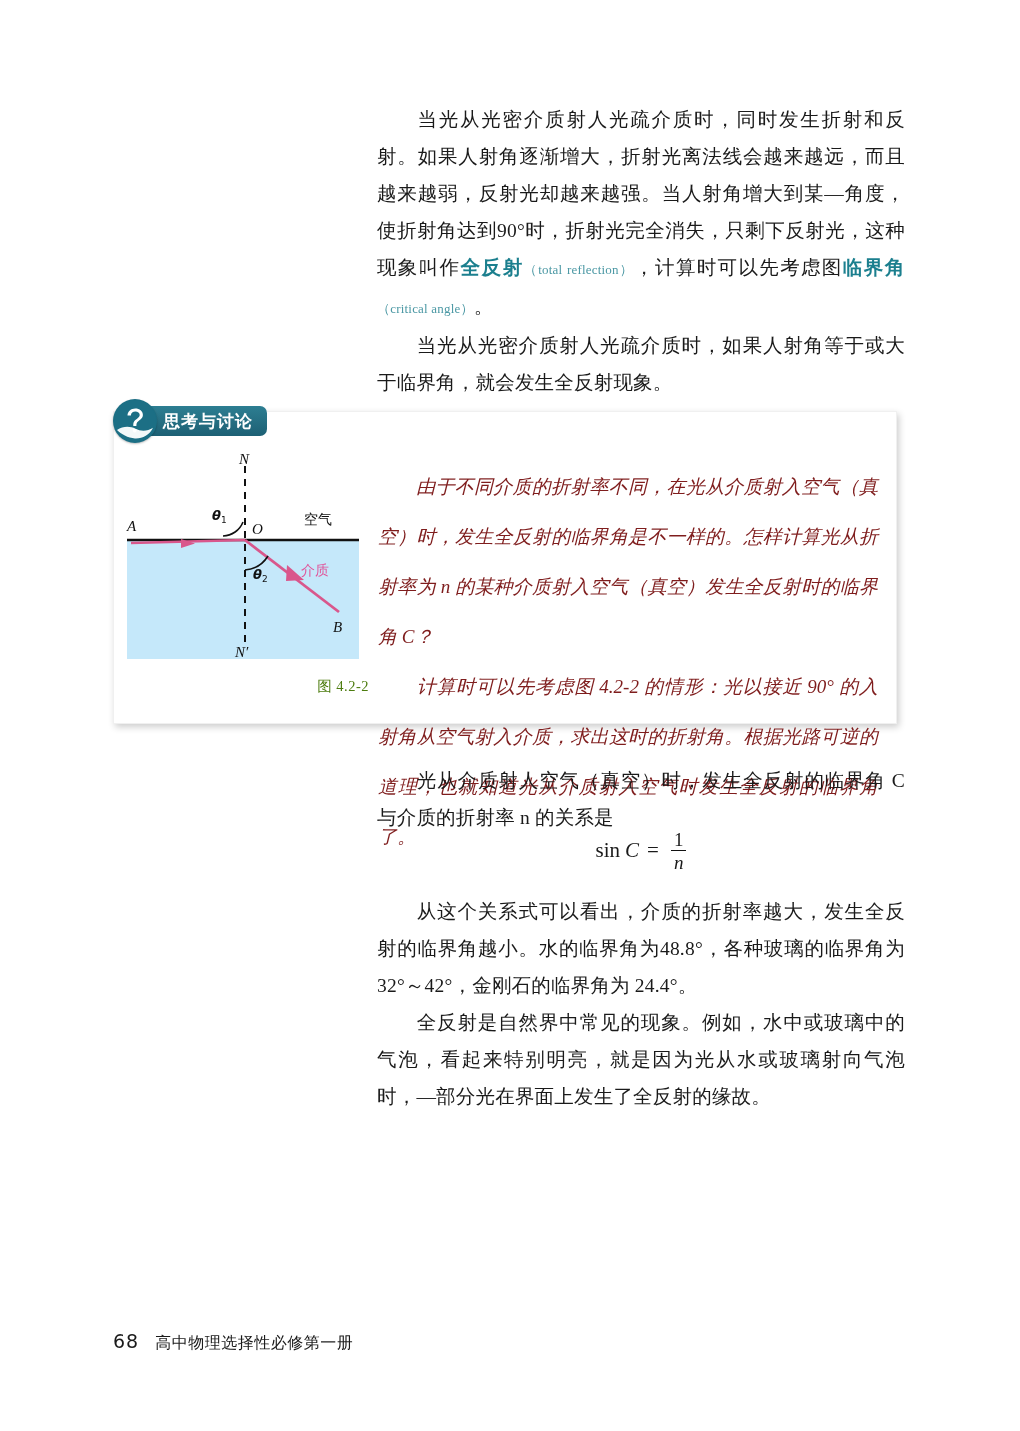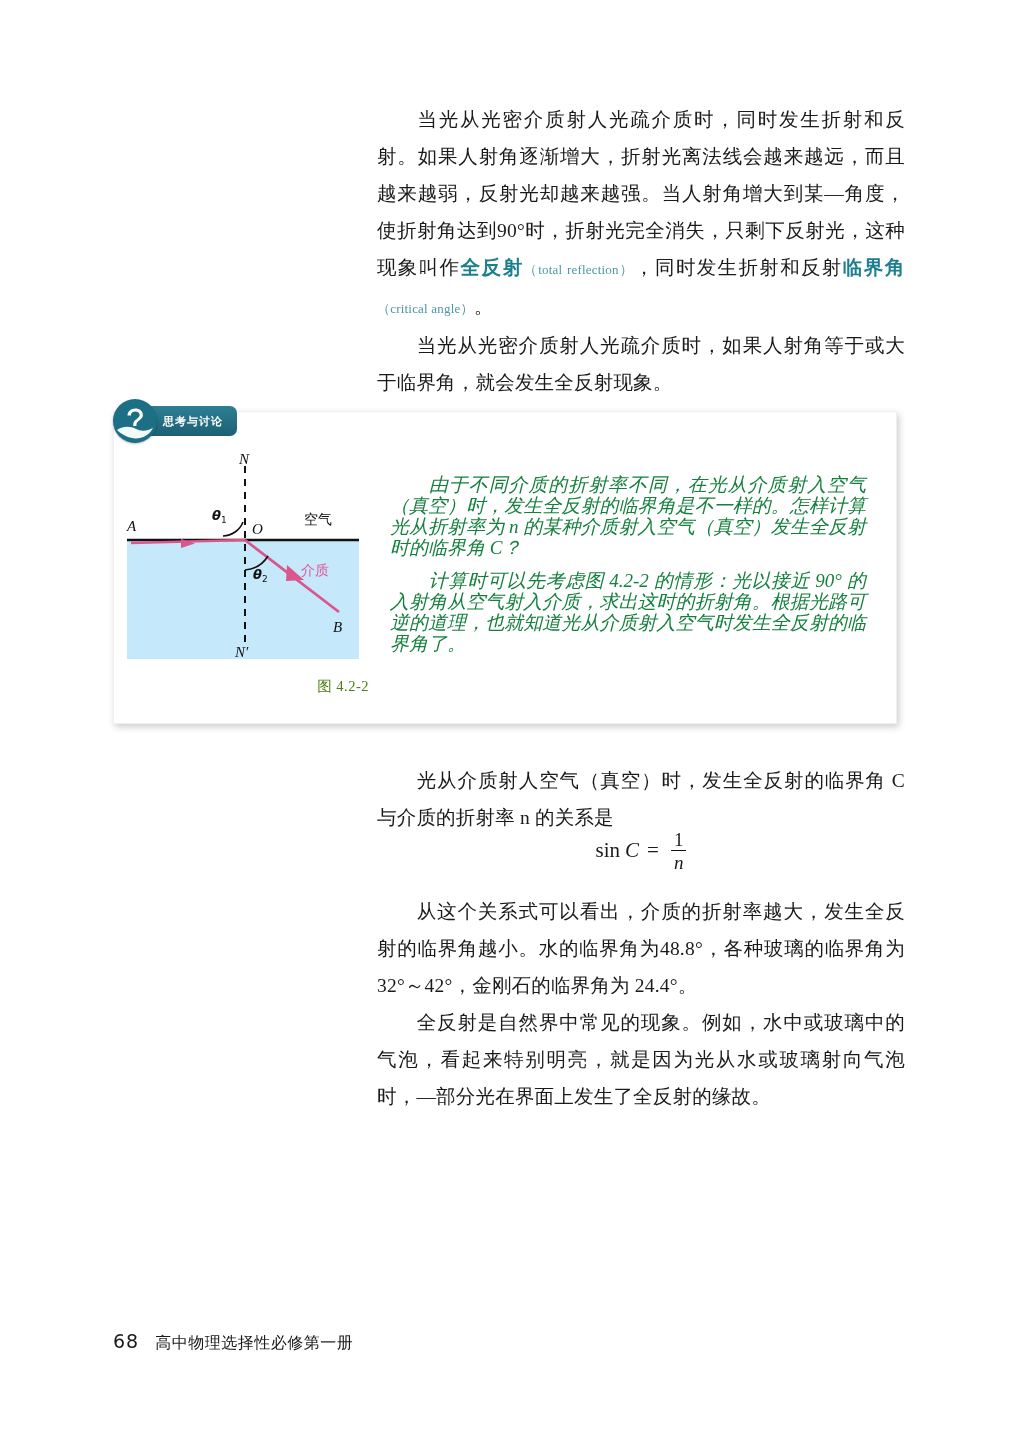--- a/index.html
+++ b/index.html
@@ -87,21 +87,21 @@
   }
   .badge-pill {
     margin-left: -20px;
     height: 30px;
     padding: 0 14px 0 26px;
     background: linear-gradient(180deg, #2d7e92 0%, #1d6074 100%);
     border-radius: 7px;
     color: #ffffff;
     font-family: "DejaVu Sans", "Liberation Sans", sans-serif;
     font-weight: bold;
-    font-size: 11px;
+    font-size: 17px;
     letter-spacing: 1px;
     display: flex;
     align-items: center;
     z-index: 2;
   }
 
   
   .figure-wrap {
     position: absolute;
     left: 5px;
@@ -119,25 +119,25 @@
   .discuss-text {
     position: absolute;
     left: 264px;
     top: 50px;
     width: 500px;
   }
   .kai {
     font-family: "Liberation Serif", "DejaVu Serif", serif;
     font-style: italic;
     font-size: 19px;
-    line-height: 21px;
+    line-height: 50px;
     text-align: justify;
     text-justify: inter-ideograph;
-    margin: 12px;
-    color: #15803d;
+    margin: 0;
+    color: #7f1d1d;
   }
   .kai .ind { display: inline-block; width: 2em; }
 
   
   .formula {
     position: absolute;
     left: 377px;
     top: 832px;
     width: 528px;
     text-align: center;
@@ -176,21 +176,21 @@
     color: #1a1a1a;
     letter-spacing: 0.5px;
   }
 </style>
 </head>
 <body>
 
 <div class="page">
 
   <div class="col-right" id="top-block">
-    <p class="para"><span class="ind"></span><span>当光从光密介质射人光疏介质时，同时发生折射和反射。如果人射角逐渐增大，折射光离法线会越来越远，而且越来越弱，反射光却越来越强。当人射角增大到某—角度，使折射角达到90°时，折射光完全消失，只剩下反射光，这种现象叫作</span><span class="term">全反射</span><span class="term-en">（total reflection）</span><span>，同时发生折射和反射</span><span class="term">临界角</span><span class="term-en">（critical angle）</span><span>。</span></p>
+    <p class="para"><span class="ind"></span><span>当光从光密介质射人光疏介质时，同时发生折射和反射。如果人射角逐渐增大，折射光离法线会越来越远，而且越来越弱，反射光却越来越强。当人射角增大到某—角度，使折射角达到90°时，折射光完全消失，只剩下反射光，这种现象叫作</span><span class="term">全反射</span><span class="term-en">（total reflection）</span><span>，计算时可以先考虑图</span><span class="term">临界角</span><span class="term-en">（critical angle）</span><span>。</span></p>
 
     <p class="para"><span class="ind"></span><span>当光从光密介质射人光疏介质时，如果人射角等于或大于临界角，就会发生全反射现象。</span></p>
   </div>
 
   <div class="discuss-card">
 
     <div class="figure-wrap">
       <svg width="250" height="215" viewBox="0 0 250 215">
 
         <rect x="8" y="88" width="232" height="119" fill="#c5e8fa"></rect>

